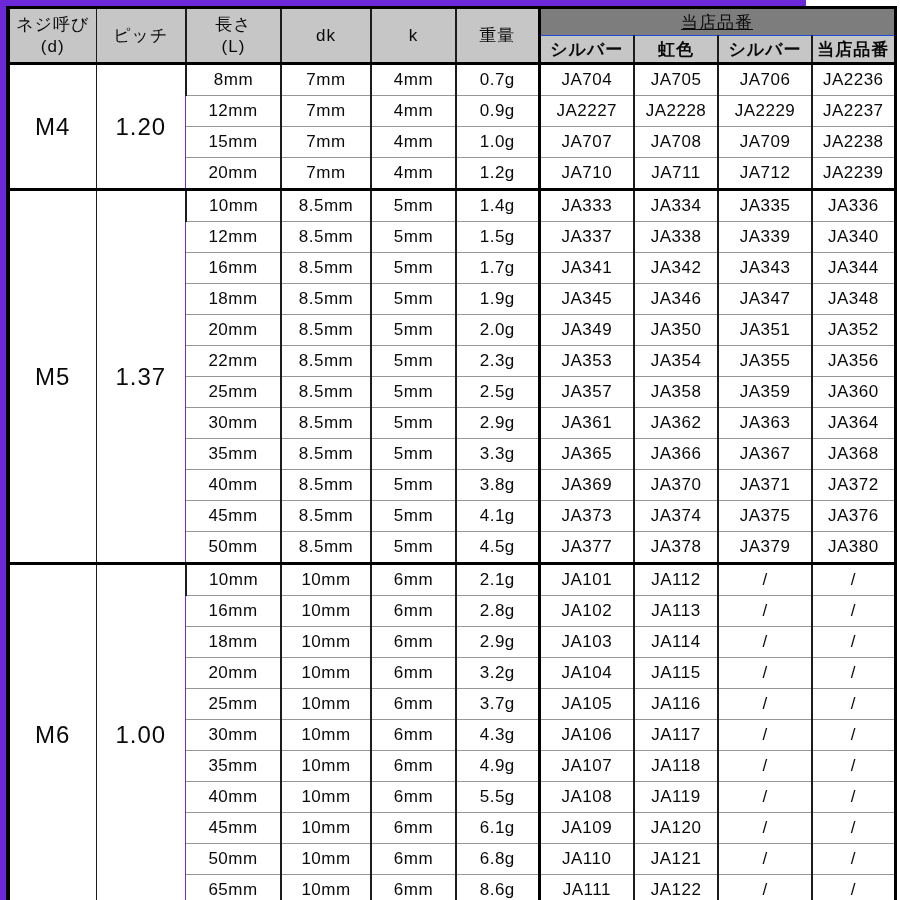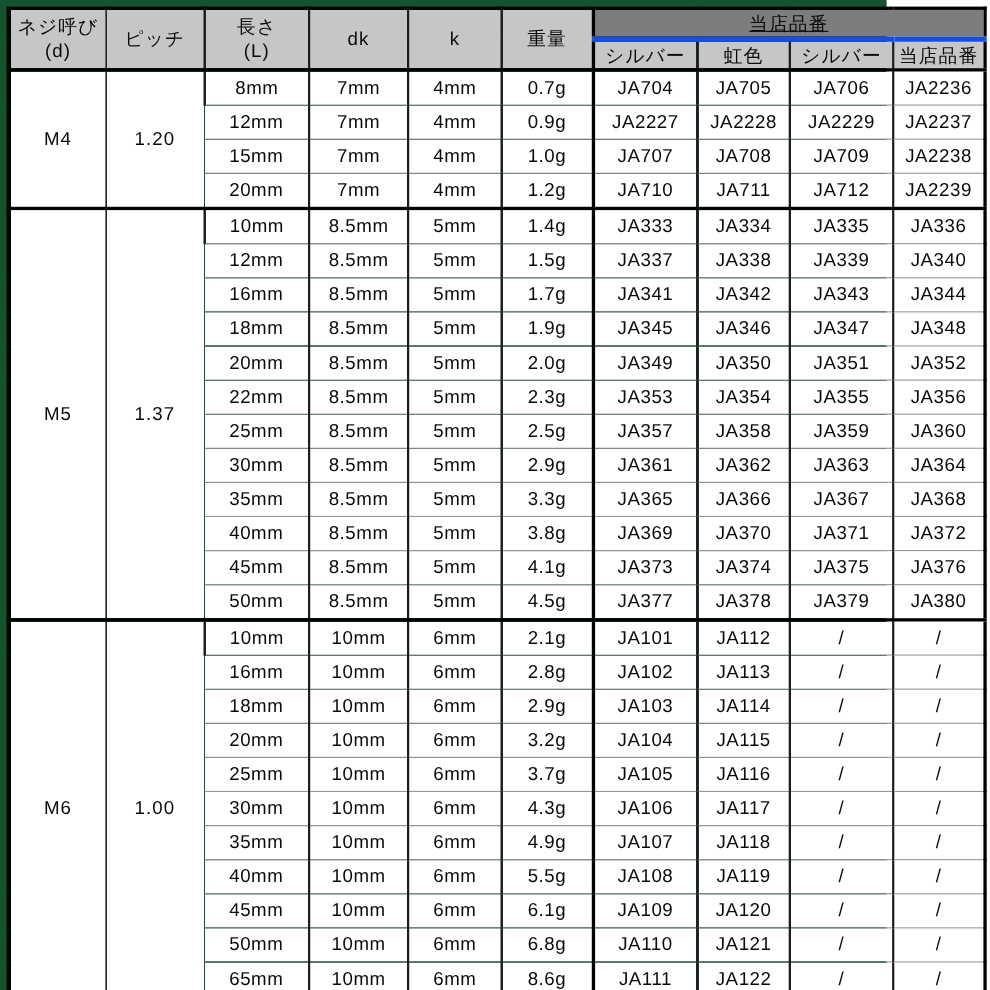--- a/index.html
+++ b/index.html
@@ -4,21 +4,21 @@
 <style>
   html, body {
     margin: 0;
     padding: 0;
     background: #ffffff;
     font-family: "Liberation Sans", "DejaVu Sans", sans-serif;
   }
   .page {
     width: 806px;
     height: 900px;
-    background: #14532d;
+    background: #6d28d9;
     box-sizing: border-box;
     padding: 6px 5px 5px 6px;
   }
   table.spec {
     border-collapse: collapse;
     table-layout: fixed;
     width: 887px;
     height: 888px;
     border: 3px solid #000000;
     border-left-width: 4px;
@@ -41,32 +41,32 @@
     font-size: 17px;
     font-weight: normal;
     letter-spacing: 1px;
   }
   thead tr.top-row { height: 28px; }
   thead tr.sub-row { height: 28px; }
   thead th.dark-band {
     background: var(--header-dark, #7d7d7d);
     text-decoration: underline;
   }
-  thead tr.sub-row th { border-top: 5px solid #1d4ed8; }
+  thead tr.sub-row th { border-top: 1px solid #1d4ed8; font-weight: bold; }
 
   tbody.group { border-top: 3px solid #000000; }
   tbody td {
     border-top: 1px solid #979797;
     font-size: 17px;
     letter-spacing: 0.5px;
     height: 30px;
     background: #ffffff;
   }
   td.designation, td.pitch {
-    font-size: 17px;
+    font-size: 24px;
     letter-spacing: 1px;
   }
   .b-thick { border-left: 3px solid #000000 !important; }
   .b-thin  { border-left-width: 1px !important; }
   .hdr-line { line-height: 1.25; }
 </style>
 </head>
 <body>
 
 <div class="page">

